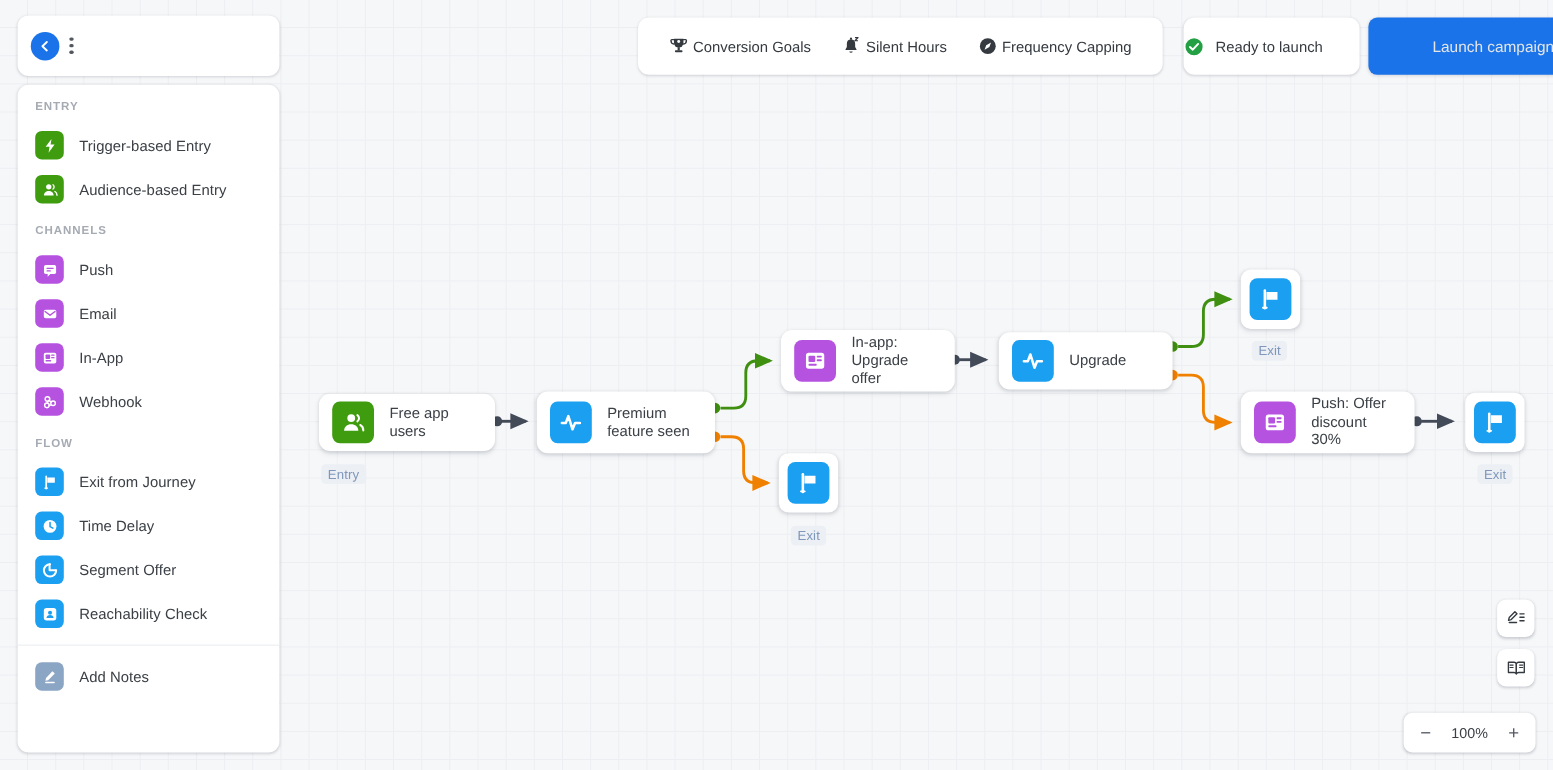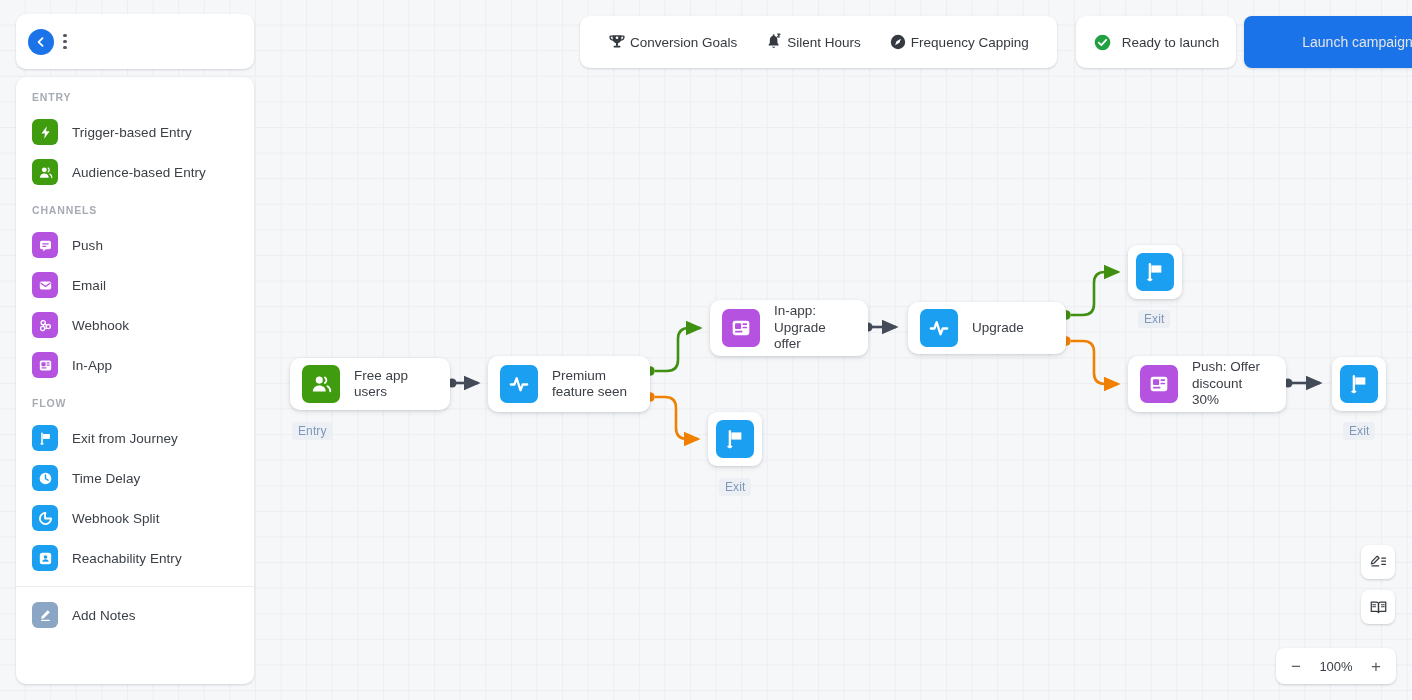--- a/index.html
+++ b/index.html
@@ -77,21 +77,21 @@
     box-shadow: 0 1px 3px rgba(16,24,40,.10), 0 1px 2px rgba(16,24,40,.06);
     display: flex; align-items: center; padding: 0 14px;
   }
   .tb-item { display:flex; align-items:center; height: 34px; padding: 0 14px; cursor:pointer; border-radius:6px;}
   .tb-label { margin-left: 4px; font-size: 13.5px; color: #343a40; }
 
   .status-card {
     position: absolute; left: 1076px; top: 16px; height: 52px; width: 160px;
     background: #fff; border-radius: 10px;
     box-shadow: 0 1px 3px rgba(16,24,40,.10), 0 1px 2px rgba(16,24,40,.06);
-    display: flex; align-items: center; justify-content:center;
+    display: flex; align-items: center; 
   }
   .status-label { margin-left: 10px; font-size: 13.5px; color: #343a40; }
 
   .launch-btn {
     position: absolute; left: 1244px; top: 16px; height: 52px; width: 183px;
     background: #1a73e8; border-radius: 8px; border: none;
     color: #e5e5e5; font-size: 14px; font-family: inherit; cursor: pointer;
     box-shadow: 0 1px 3px rgba(16,24,40,.14);
     padding-left: 44px;
   }
@@ -329,40 +329,40 @@
               <svg width="15" height="15" viewBox="0 0 18 18">
                 <rect x="2.2" y="4.3" width="13.6" height="9.4" rx="2" fill="#fff"></rect>
                 <path d="M3.6 6.2 L9 10.3 L14.4 6.2" stroke="#b552e0" stroke-width="1.6" fill="none" stroke-linecap="round" stroke-linejoin="round"></path>
               </svg>
             </div>
             <div class="nav-label">Email</div>
           </div>
           <div class="nav-item">
             <div class="tile t-purple">
               <svg width="15" height="15" viewBox="0 0 18 18">
-                <circle cx="6.2" cy="5.6" r="2.5" stroke="#fff" stroke-width="1.6" fill="none"></circle>
-                <circle cx="12.3" cy="10.3" r="2.5" stroke="#fff" stroke-width="1.6" fill="none"></circle>
-                <circle cx="5.6" cy="12.6" r="2.5" stroke="#fff" stroke-width="1.6" fill="none"></circle>
-                <path d="M7.6 7.2 L10.6 9.1M10.3 12.3 L7.9 12.6M6.6 8 L6 10.2" stroke="#fff" stroke-width="1.5" stroke-linecap="round"></path>
-              </svg>
-            </div>
-            <div class="nav-label">Webhook</div>
-          </div>
-          <div class="nav-item">
-            <div class="tile t-purple">
-              <svg width="15" height="15" viewBox="0 0 18 18">
                 <rect x="2.2" y="3.1" width="13.6" height="11.8" rx="2" fill="#fff"></rect>
                 <rect x="4.1" y="5.2" width="5" height="4.7" rx=".8" fill="#b552e0"></rect>
                 <rect x="10.2" y="5.2" width="3.8" height="1.4" rx=".6" fill="#b552e0"></rect>
                 <rect x="10.2" y="7.9" width="3.8" height="1.4" rx=".6" fill="#b552e0"></rect>
                 <rect x="4.1" y="11.2" width="6.1" height="1.5" rx=".6" fill="#b552e0"></rect>
               </svg>
             </div>
             <div class="nav-label">In-App</div>
           </div>
+          <div class="nav-item">
+            <div class="tile t-purple">
+              <svg width="15" height="15" viewBox="0 0 18 18">
+                <circle cx="6.2" cy="5.6" r="2.5" stroke="#fff" stroke-width="1.6" fill="none"></circle>
+                <circle cx="12.3" cy="10.3" r="2.5" stroke="#fff" stroke-width="1.6" fill="none"></circle>
+                <circle cx="5.6" cy="12.6" r="2.5" stroke="#fff" stroke-width="1.6" fill="none"></circle>
+                <path d="M7.6 7.2 L10.6 9.1M10.3 12.3 L7.9 12.6M6.6 8 L6 10.2" stroke="#fff" stroke-width="1.5" stroke-linecap="round"></path>
+              </svg>
+            </div>
+            <div class="nav-label">Webhook</div>
+          </div>
         </div>
         <div class="grp flow">
           <div class="grp-title">FLOW</div>
           <div class="nav-item">
             <div class="tile t-blue">
               <svg width="15" height="15" viewBox="0 0 18 18">
                 <path d="M4.8 2.6 v13.2" stroke="#fff" stroke-width="1.9" stroke-linecap="round"></path>
                 <path d="M6 3.6 h8.2 v5.9 H6z" fill="#fff"></path>
                 <ellipse cx="4.8" cy="15.3" rx="2.2" ry=".9" fill="#fff"></ellipse>
               </svg>
@@ -378,31 +378,31 @@
             </div>
             <div class="nav-label">Time Delay</div>
           </div>
           <div class="nav-item">
             <div class="tile t-blue">
               <svg width="15" height="15" viewBox="0 0 18 18">
                 <path d="M9 2.3a6.7 6.7 0 1 0 6.7 6.7" stroke="#fff" stroke-width="2.2" fill="none" stroke-linecap="round"></path>
                 <path d="M8.5 2.3 V9 H15" stroke="#fff" stroke-width="2.2" fill="none" stroke-linecap="round" stroke-linejoin="round"></path>
               </svg>
             </div>
-            <div class="nav-label">Webhook Split</div>
+            <div class="nav-label">Segment Offer</div>
           </div>
           <div class="nav-item">
             <div class="tile t-blue">
               <svg width="15" height="15" viewBox="0 0 18 18">
                 <rect x="2.2" y="2.2" width="13.6" height="13.6" rx="3" fill="#fff"></rect>
                 <circle cx="9" cy="7.2" r="2.2" fill="#1b9ff0"></circle>
                 <path d="M5.1 13c0-2 1.8-3.2 3.9-3.2s3.9 1.2 3.9 3.2z" fill="#1b9ff0"></path>
               </svg>
             </div>
-            <div class="nav-label">Reachability Entry</div>
+            <div class="nav-label">Reachability Check</div>
           </div>
         </div>
       </div>
     <div class="divider"></div>
     <div class="notes-wrap">
       <div class="nav-item">
         <div class="tile t-slate">
           <svg width="15" height="15" viewBox="0 0 18 18">
             <path d="M11.6 2.6 L14.2 5.2 L7 12.4 L3.9 13.1 L4.6 10 Z" fill="#fff"></path>
             <rect x="3.6" y="14.2" width="10.6" height="1.5" rx=".7" fill="#fff"></rect>

